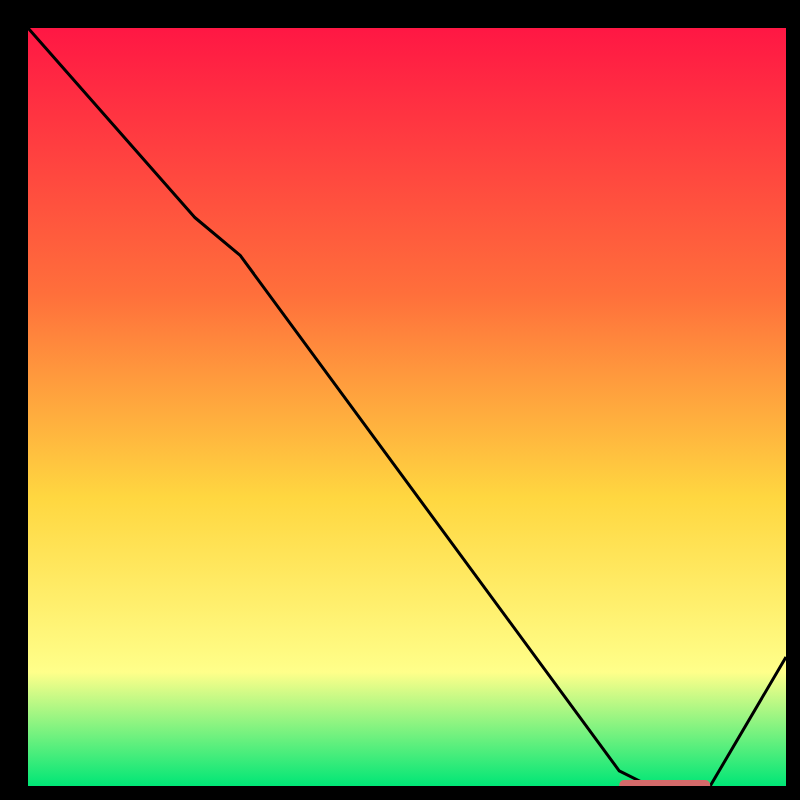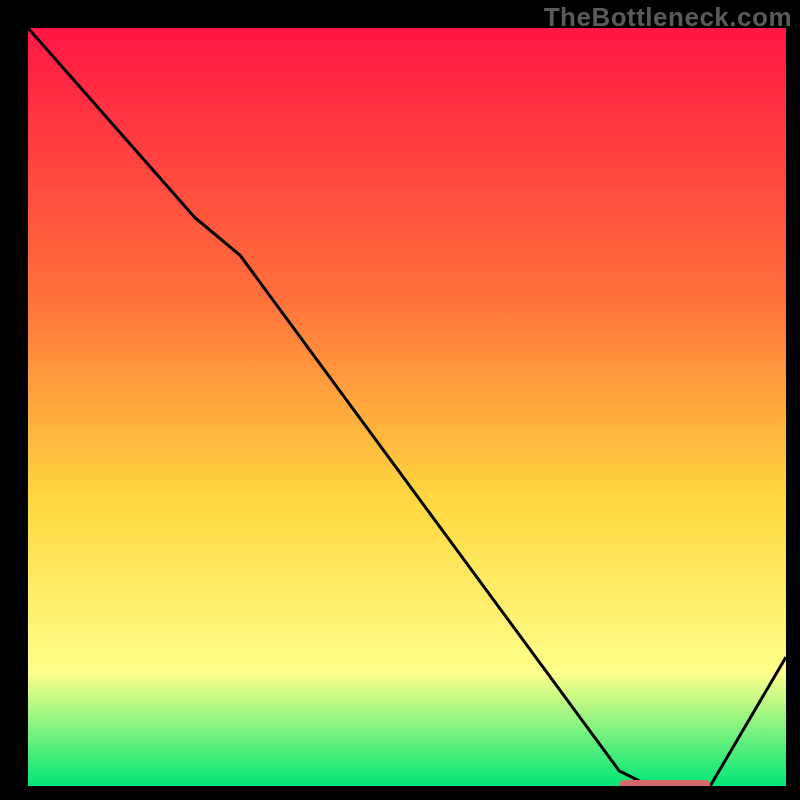--- a/index.html
+++ b/index.html
@@ -38,21 +38,20 @@
     display: block;
     width: 100%;
     height: 100%;
   }
 </style>
 </head>
 <body>
 
 <div class="frame">
 
-  <div class="watermark">TheBottleneck.com</div>
 
   <div class="plot-area">
     <svg viewBox="0 0 758 758" preserveAspectRatio="none">
       <defs>
         <linearGradient id="heat" x1="0" y1="0" x2="0" y2="1">
           <stop offset="0%" stop-color="#ff1744"></stop>
           <stop offset="35%" stop-color="#ff6f3b"></stop>
           <stop offset="62%" stop-color="#ffd740"></stop>
           <stop offset="85%" stop-color="#ffff8a"></stop>
           <stop offset="100%" stop-color="#00e676"></stop>

